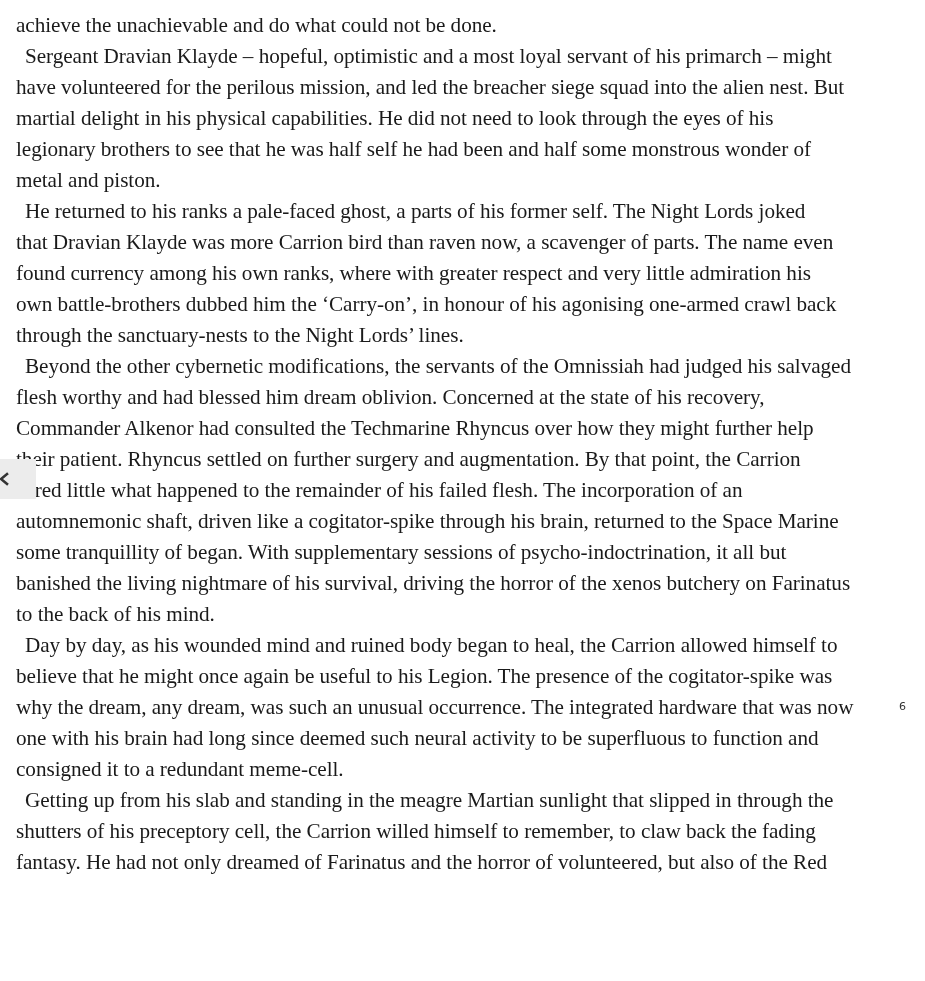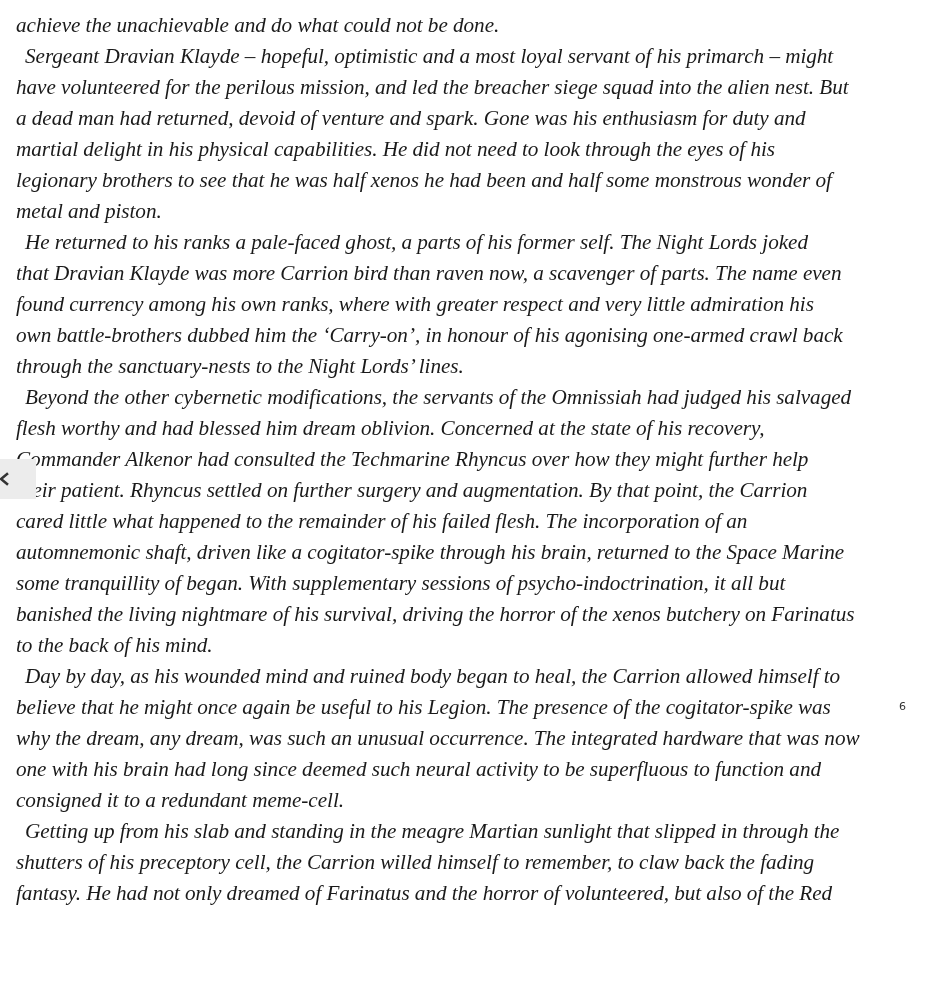--- a/index.html
+++ b/index.html
@@ -21,21 +21,20 @@
       font-family: "Liberation Serif", "DejaVu Serif", serif;
       font-size: 21.2px;
       line-height: 31px;
       color: #1a1a1a;
     }
     .line {
       white-space: nowrap;
       height: 31px;
       display: block;
       letter-spacing: -0.05px;
-      font-style: italic;
     }
     .line.indent { text-indent: 9px; }
     .page-number {
       position: absolute;
       right: 19px;
       top: 700px;
       font-family: "DejaVu Sans", sans-serif;
       font-size: 11px;
       color: #333333;
     }
@@ -54,23 +53,22 @@
     }
     .prev-page svg { display: block; margin-left: -2px; }
   </style>
 </head>
 <body>
 
 <div class="page">
   <span class="line">achieve the unachievable and do what could not be done.</span>
   <span class="line indent">Sergeant Dravian Klayde – hopeful, optimistic and a most loyal servant of his primarch – might</span>
   <span class="line">have volunteered for the perilous mission, and led the breacher siege squad into the alien nest. But</span>
-  <span class="line">a dead man had returned, devoid of venture and spark. Gone was his enthusiasm for duty and</span>
   <span class="line">martial delight in his physical capabilities. He did not need to look through the eyes of his</span>
-  <span class="line">legionary brothers to see that he was half xenos he had been and half some monstrous wonder of</span>
+  <span class="line">legionary brothers to see that he was half self he had been and half some monstrous wonder of</span>
   <span class="line">metal and piston.</span>
   <span class="line indent">He returned to his ranks a pale-faced ghost, a parts of his former self. The Night Lords joked</span>
   <span class="line">that Dravian Klayde was more Carrion bird than raven now, a scavenger of parts. The name even</span>
   <span class="line">found currency among his own ranks, where with greater respect and very little admiration his</span>
   <span class="line">own battle-brothers dubbed him the ‘Carry-on’, in honour of his agonising one-armed crawl back</span>
   <span class="line">through the sanctuary-nests to the Night Lords’ lines.</span>
   <span class="line indent">Beyond the other cybernetic modifications, the servants of the Omnissiah had judged his salvaged</span>
   <span class="line">flesh worthy and had blessed him dream oblivion. Concerned at the state of his recovery,</span>
   <span class="line">Commander Alkenor had consulted the Techmarine Rhyncus over how they might further help</span>
   <span class="line">their patient. Rhyncus settled on further surgery and augmentation. By that point, the Carrion</span>

